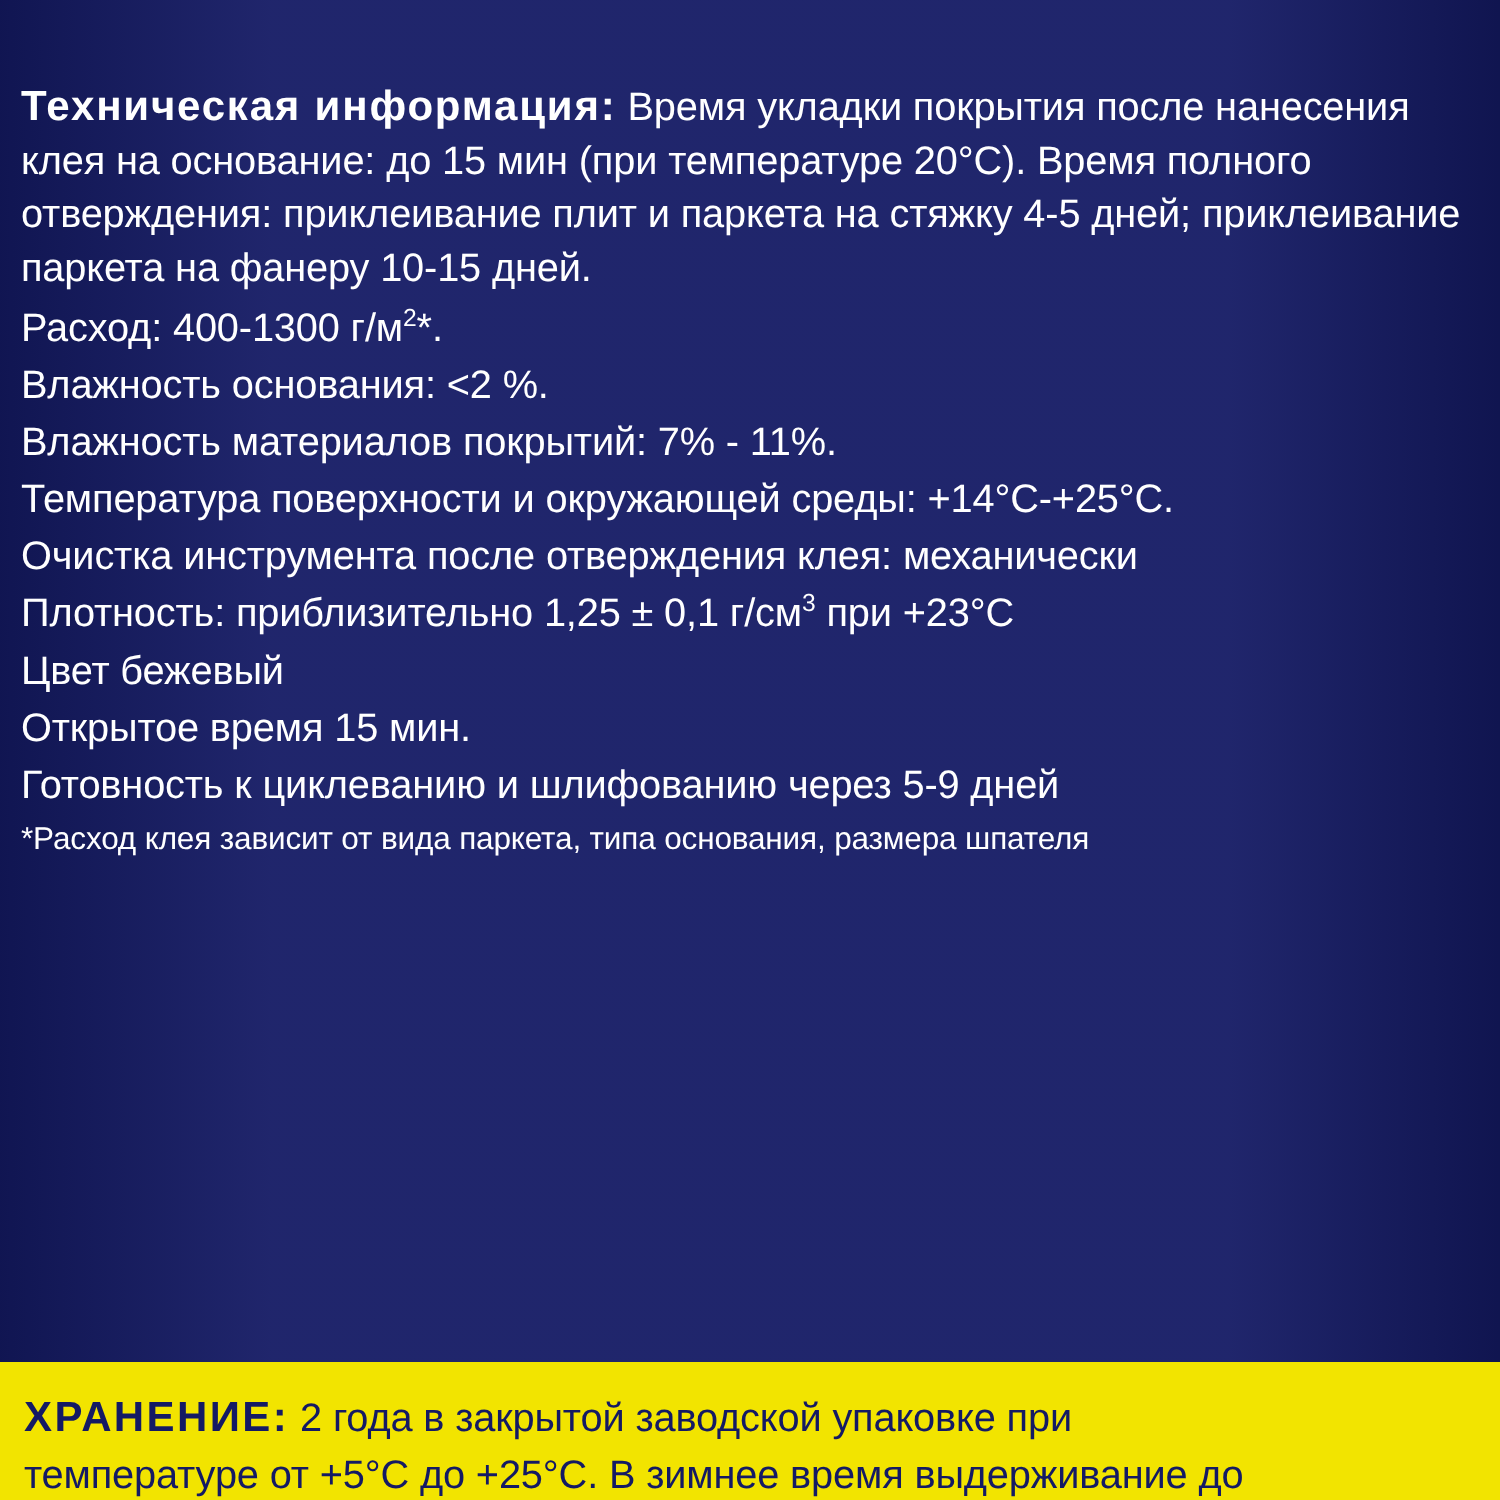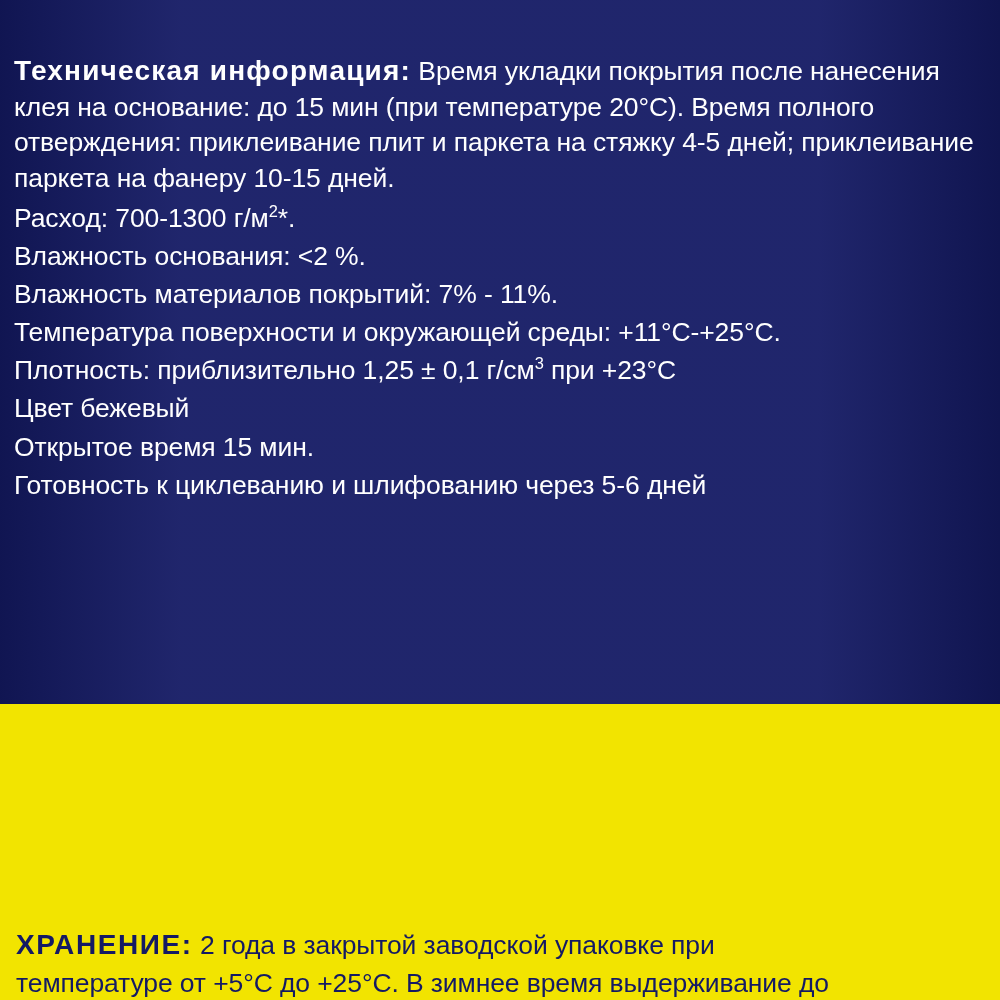--- a/index.html
+++ b/index.html
@@ -20,21 +20,21 @@
     height: 1000px;
     background: #f2e400;
   }
 
   
   .tech-panel {
     position: absolute;
     left: 0;
     top: 0;
     width: 1000px;
-    height: 704px;
+    height: 908px;
     background: #141a64;
     box-sizing: border-box;
     padding: 52px 20px 0 14px;
     color: #ffffff;
     overflow: hidden;
   }
   
   .tech-panel::before {
     content: "";
     position: absolute;
@@ -115,35 +115,37 @@
 
   <section class="tech-panel">
     <div class="tech-body">
 
       <p class="tech-intro">
         <span class="tech-heading">Техническая информация:</span>
         <span>Время укладки покрытия после нанесения клея на основание: до 15 мин (при температуре 20°C). Время полного отверждения: приклеивание плит и паркета на стяжку 4-5 дней; приклеивание паркета на фанеру 10-15 дней.</span>
       </p>
 
       <p class="spec">
-        <span>Расход: 700-1300 г/м</span><sup>2</sup><span>*.</span>
+        <span>Расход: 400-1300 г/м</span><sup>2</sup><span>*.</span>
       </p>
 
       <p class="spec">Влажность основания: &lt;2 %.</p>
       <p class="spec">Влажность материалов покрытий: 7% - 11%.</p>
-      <p class="spec">Температура поверхности и окружающей среды: +11°С-+25°С.</p>
+      <p class="spec">Температура поверхности и окружающей среды: +14°С-+25°С.</p>
+      <p class="spec">Очистка инструмента после отверждения клея:  механически</p>
 
       <p class="spec">
         <span>Плотность: приблизительно 1,25 ± 0,1 г/см</span><sup>3</sup><span> при +23°С</span>
       </p>
 
       <p class="spec">Цвет бежевый</p>
       <p class="spec">Открытое время 15 мин.</p>
-      <p class="spec">Готовность к циклеванию и шлифованию через 5-6 дней</p>
+      <p class="spec">Готовность к циклеванию и шлифованию через 5-9 дней</p>
 
+      <p class="footnote">*Расход клея зависит от вида паркета, типа основания, размера шпателя</p>
     </div>
   </section>
 
   <section class="storage-strip">
     <div class="storage-text">
       <span class="storage-heading">ХРАНЕНИЕ:</span>
       <span>2 года в закрытой заводской упаковке при</span>
       <span class="storage-line2">температуре от +5°С до +25°С. В зимнее время выдерживание до</span>
     </div>
   </section>

